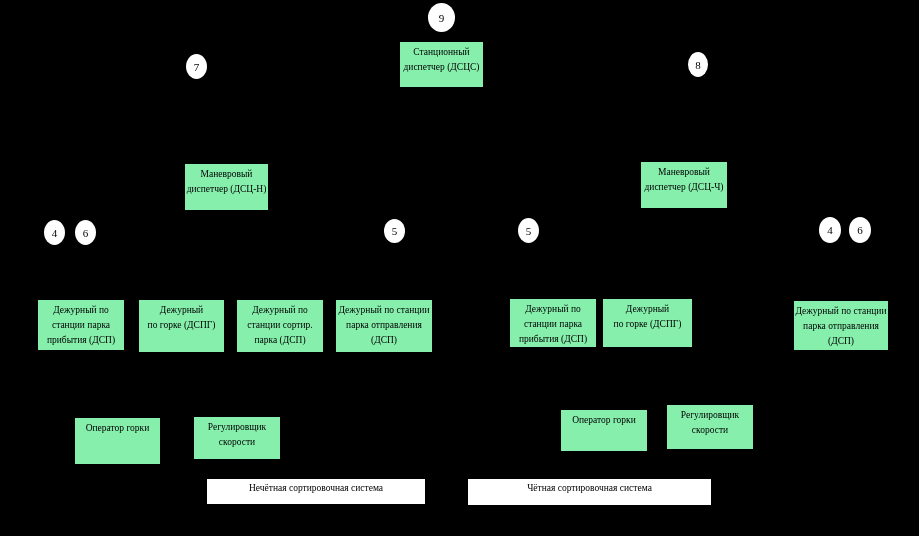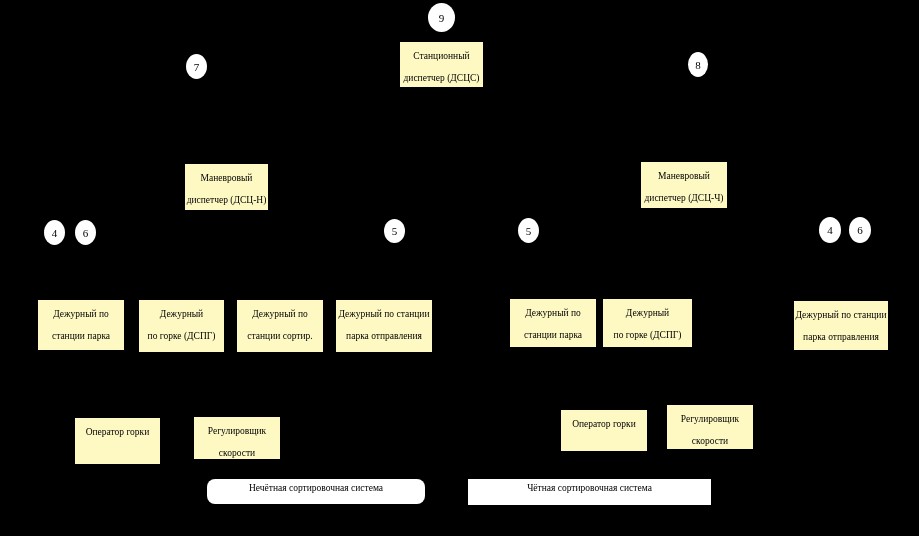--- a/index.html
+++ b/index.html
@@ -10,24 +10,24 @@
   #canvas {
     position: relative;
     width: 919px;
     height: 536px;
     background: #000000;
     overflow: hidden;
     font-family: "Liberation Serif", "DejaVu Serif", serif;
   }
   .node-box {
     position: absolute;
-    background: #fef9c3;
+    background: #86efac;
     color: #000000;
     font-size: 9.5px;
-    line-height: 22px;
+    line-height: 15px;
     text-align: center;
     white-space: pre-line;
     padding-top: 3px;
     box-sizing: border-box;
   }
   .node-circle {
     position: absolute;
     background: #ffffff;
     color: #000000;
     border-radius: 50%;
@@ -92,16 +92,16 @@
 парка  отправления
 (ДСП)</div>
 
   <div class="node-box" style="left:75px;  top:418px; width:85px; height:46px;">Оператор горки</div>
   <div class="node-box" style="left:194px; top:417px; width:86px; height:42px;">Регулировщик
 скорости</div>
   <div class="node-box" style="left:561px; top:410px; width:86px; height:41px;">Оператор горки</div>
   <div class="node-box" style="left:667px; top:405px; width:86px; height:44px;">Регулировщик
 скорости</div>
 
-  <div class="sys-label" style="left:207px; top:479px; width:218px; height:25px;border-radius:8px;">Нечётная сортировочная система</div>
+  <div class="sys-label" style="left:207px; top:479px; width:218px; height:25px;">Нечётная сортировочная система</div>
   <div class="sys-label" style="left:468px; top:479px; width:243px; height:26px;">Чётная сортировочная система</div>
 
 </div>
 
 </body></html>

